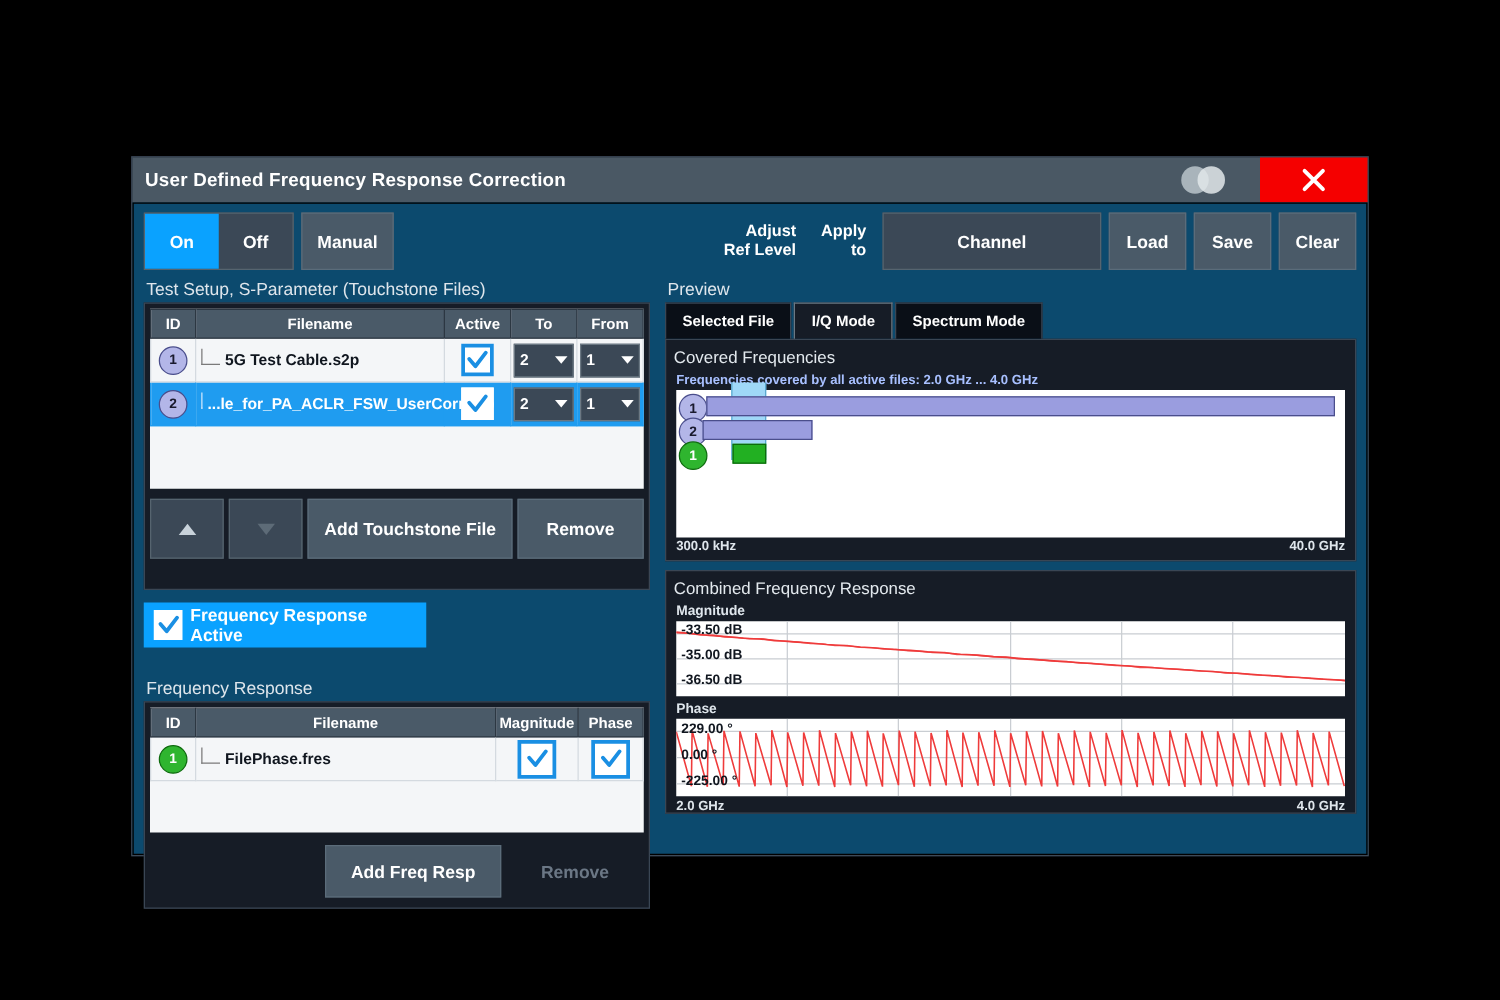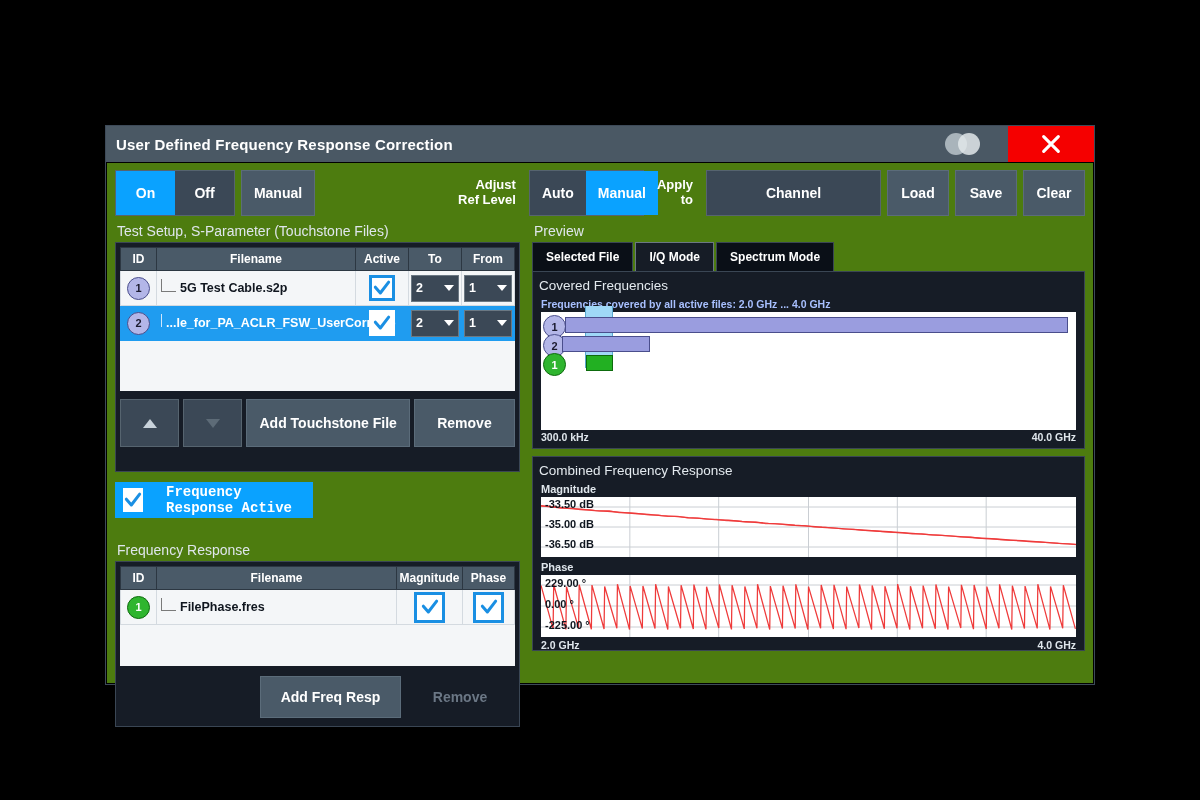--- a/index.html
+++ b/index.html
@@ -23,21 +23,21 @@
             padding:0 0 0 10px;box-sizing:border-box;position:relative;}
   #title{color:#fff;font-size:15px;font-weight:bold;letter-spacing:.2px;}
   #trans-toggle{position:absolute;right:105px;top:7px;width:44px;height:22px;cursor:pointer;}
   #trans-toggle .c1,#trans-toggle .c2{position:absolute;top:0;width:22px;height:22px;border-radius:50%;}
   #trans-toggle .c1{left:0;background:#a9b4bb;}
   #trans-toggle .c2{left:13px;background:#e2e8ea;opacity:.85;}
   #close-btn{position:absolute;right:0;top:0;width:86px;height:36px;background:#f50000;
              display:flex;align-items:center;justify-content:center;cursor:pointer;}
   #close-btn svg{width:22px;height:22px;}
 
-  #dlgbody{position:absolute;left:0;top:36px;right:0;bottom:0;background:#4d7c0f;
+  #dlgbody{position:absolute;left:0;top:36px;right:0;bottom:0;background:#0c4a6e;
            border:1px solid #000;box-sizing:border-box;}
 
   
   #toolbar{position:absolute;left:8px;top:7px;right:8px;height:46px;display:flex;align-items:stretch;gap:6px;}
   .btn{background:#4a5a68;color:#fff;font-size:14px;font-weight:bold;
        display:flex;align-items:center;justify-content:center;cursor:pointer;
        border:1px solid #5b6c7a;box-sizing:border-box;padding:0 12px;white-space:nowrap;}
   .btn.on{background:#0aa2ff;border-color:#0aa2ff;}
   .group{display:flex;background:#3b4856;border:1px solid #56646f;box-sizing:border-box;}
   .group .btn{border:none;background:transparent;}
@@ -77,22 +77,22 @@
        height:27px;display:flex;align-items:center;padding:0 4px;cursor:pointer;box-sizing:border-box;}
   .ddl .v{flex:1;}
   .ddl .car{width:0;height:0;border-left:5px solid transparent;border-right:5px solid transparent;
             border-top:6px solid #fff;}
 
   .arrbtn{background:#3b4856;border:1px solid #56646f;display:flex;align-items:center;
           justify-content:center;cursor:pointer;box-sizing:border-box;}
   .tri-up{width:0;height:0;border-left:7px solid transparent;border-right:7px solid transparent;border-bottom:9px solid #c8d2da;}
   .tri-dn{width:0;height:0;border-left:7px solid transparent;border-right:7px solid transparent;border-top:9px solid #5d6b77;}
 
-  #fra{background:#0aa2ff;height:36px;display:flex;align-items:center;gap:23px;padding:0 8px;
-       box-sizing:border-box;width:198px;cursor:pointer;font-family:Liberation Mono, monospace;}
+  #fra{background:#0aa2ff;height:36px;display:flex;align-items:center;gap:6px;padding:0 8px;
+       box-sizing:border-box;width:226px;cursor:pointer;}
   #fra .chk{width:24px;height:24px;border-width:0;background:#fff;}
   #fra .t{color:#fff;font-size:14px;font-weight:bold;}
 
   
   .tabrow{display:flex;gap:2px;}
   .tab{background:#0a0f17;color:#fff;font-size:12px;font-weight:bold;padding:7px 13px;
        border:1px solid #3a4654;border-bottom:none;cursor:pointer;box-sizing:border-box;}
   .tab.active{background:#161c26;border-color:#6b7883;position:relative;z-index:2;}
 
   .ibox{border:1px solid #3a4654;background:#161c26;box-sizing:border-box;padding:6px;}
@@ -153,24 +153,20 @@
         <div class="btn on" style="flex:1">On</div>
         <div class="btn" style="flex:1">Off</div>
       </div>
       <div class="btn" style="width:74px;">Manual</div>
 
       <div class="spacer"></div>
 
       <div class="lbl2">
         <span>Adjust</span>
         <span>Ref Level</span>
-      </div>
-      <div class="group" style="width:115px;">
-        <div class="btn" style="flex:1">Auto</div>
-        <div class="btn on" style="flex:1">Manual</div>
       </div>
 
       <div class="lbl2">
         <span>Apply</span>
         <span>to</span>
       </div>
       <div class="group" style="width:175px;">
         <div class="btn" style="flex:1">Channel</div>
       </div>
 

